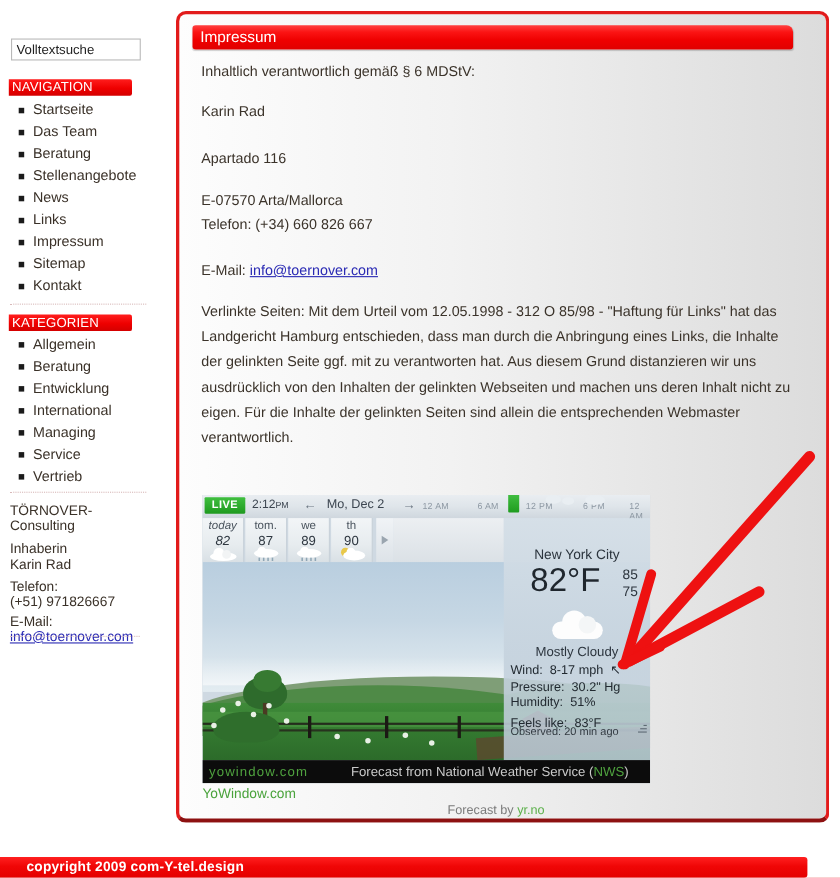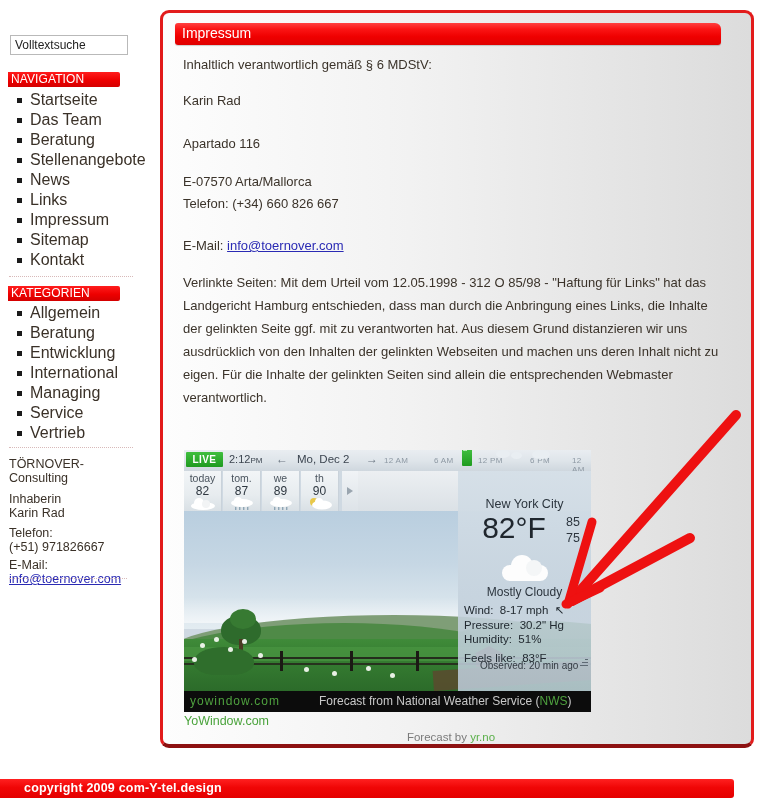--- a/index.html
+++ b/index.html
@@ -24,21 +24,21 @@
     position:absolute;left:8px;width:112px;height:15px;line-height:15px;
     background:linear-gradient(to bottom,#ff1d1d 0%,#ee0000 55%,#d40000 100%);
     color:#ffffff;font-size:12px;font-weight:normal;
     padding-left:3px;box-sizing:border-box;
     letter-spacing:0.1px;
     border-radius:0 2px 2px 0;
   }
   .navlist{position:absolute;left:8px;margin:0;padding:0;list-style:none;width:140px;}
   .navlist li{
     position:relative;height:20px;line-height:20px;
-    padding-left:22px;font-size:16px;color:#3a3128;white-space:nowrap;
+    padding-left:22px;font-size:13px;color:#3a3128;white-space:nowrap;
   }
   .navlist li .bullet{
     position:absolute;left:9px;top:8px;width:5px;height:5px;background:#1b1b1b;
   }
   .navlist li .lbl{cursor:pointer;}
   .dotted-div{
     position:absolute;left:9px;width:124px;height:0;
     border-top:1px dotted #d8b9b9;
   }
   .contact-block{
@@ -160,21 +160,21 @@
   .wx-temp{position:absolute;left:4px;top:40px;width:104px;text-align:center;font-size:30px;color:#1f262d;font-weight:normal;line-height:34px;}
   .wx-hi{position:absolute;left:108px;top:44px;font-size:12.5px;color:#2c353e;}
   .wx-lo{position:absolute;left:108px;top:60px;font-size:12.5px;color:#2c353e;}
   .wx-bigcloud{position:absolute;left:44px;top:84px;width:46px;height:26px;}
   .wx-bigcloud .c1{position:absolute;left:0;top:10px;width:46px;height:16px;border-radius:9px;background:#fdfdfd;}
   .wx-bigcloud .c2{position:absolute;left:9px;top:0px;width:22px;height:22px;border-radius:50%;background:#fdfdfd;}
   .wx-bigcloud .c3{position:absolute;left:24px;top:5px;width:16px;height:16px;border-radius:50%;background:#f4f6f7;}
   .wx-cond{position:absolute;left:0;top:114px;width:133px;text-align:center;font-size:12px;color:#2c353e;}
   .wx-rows{position:absolute;left:6px;top:132px;width:127px;font-size:11.5px;color:#222a31;line-height:14.5px;}
   .wx-rows .r{white-space:nowrap;}
-  .wx-obs{position:absolute;left:6px;top:189px;font-size:10px;color:#333b42;white-space:nowrap;margin-left:16px;}
+  .wx-obs{position:absolute;left:6px;top:189px;font-size:10px;color:#333b42;white-space:nowrap;}
   .wx-resize{position:absolute;right:3px;bottom:24px;width:8px;height:8px;}
   .wx-resize i{position:absolute;background:#5e6a74;}
 
   .yowindow-link{
     position:absolute;left:21px;top:701px;font-size:12.5px;color:#4aa33c;
     text-decoration:none;cursor:pointer;
   }
   .forecast-by{
     position:absolute;left:0;top:718px;width:576px;text-align:center;
     font-size:11.5px;color:#7b7b7b;
@@ -342,21 +342,21 @@
           <span class="wx-tick" style="left:150px;">6 PM</span>
           <span class="wx-tick" style="left:192px;">12 AM</span>
           <div class="wx-nowmark"></div>
           <span class="wx-tinycloud" style="left:116px;top:0px;width:14px;height:8px;"></span>
           <span class="wx-tinycloud" style="left:131px;top:2px;width:11px;height:7px;"></span>
           <span class="wx-tinycloud" style="left:152px;top:0px;width:18px;height:9px;"></span>
         </div>
       </div>
 
       <div class="wx-days">
-        <div class="wx-day" style="left:0px;">
+        <div class="wx-day" style="left:0px;font-style:italic;">
           <span class="dn">today</span>
           <span class="dt">82</span>
           <svg width="26" height="13" viewBox="0 0 26 13" style="display:block;margin:-1px auto 0;">
             <ellipse cx="13" cy="9" rx="12" ry="4" fill="#ffffff"></ellipse>
               <circle cx="9" cy="6" r="5" fill="#ffffff"></circle>
               <circle cx="16" cy="7" r="4" fill="#f2f4f5"></circle>
           </svg>
         </div>
         <div class="wx-day" style="left:39px;">
           <span class="dn">tom.</span>

